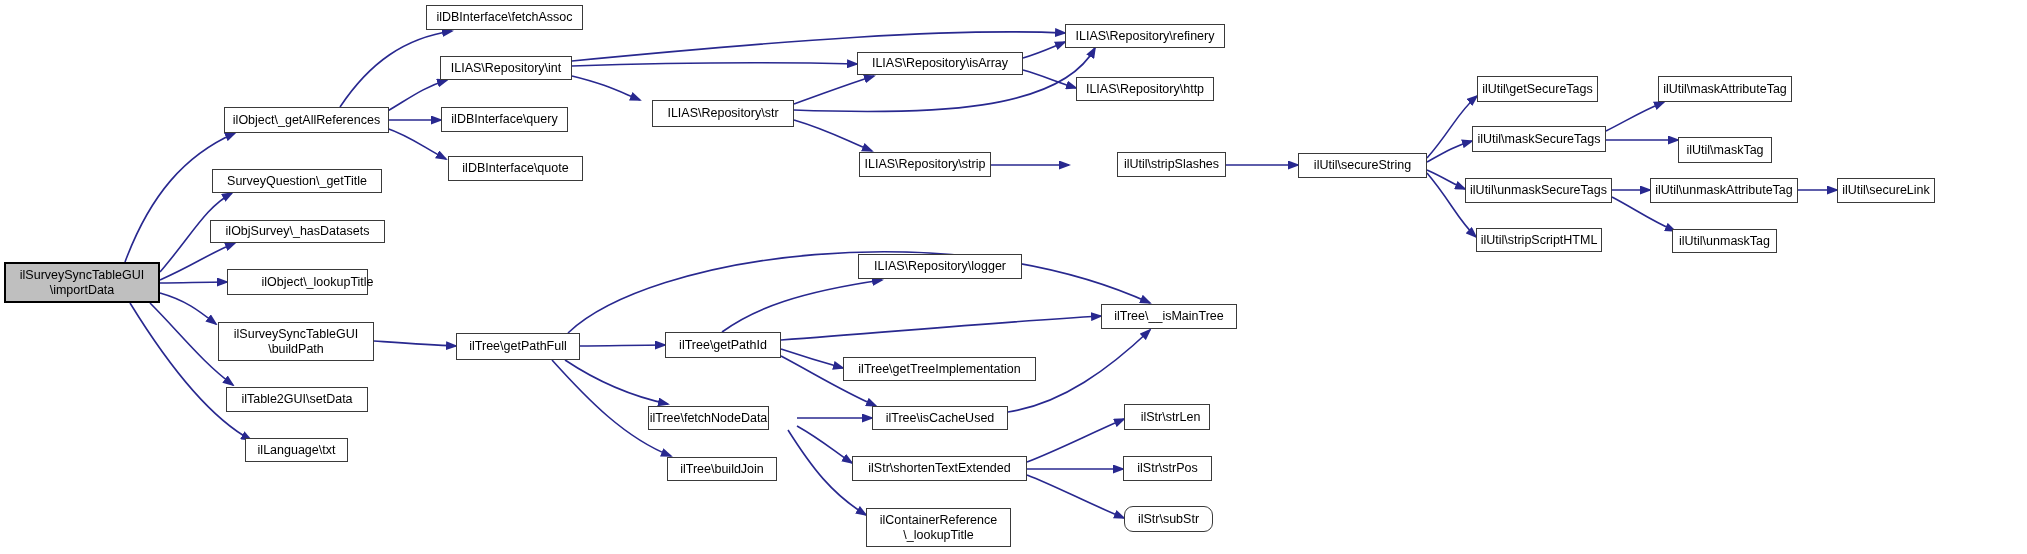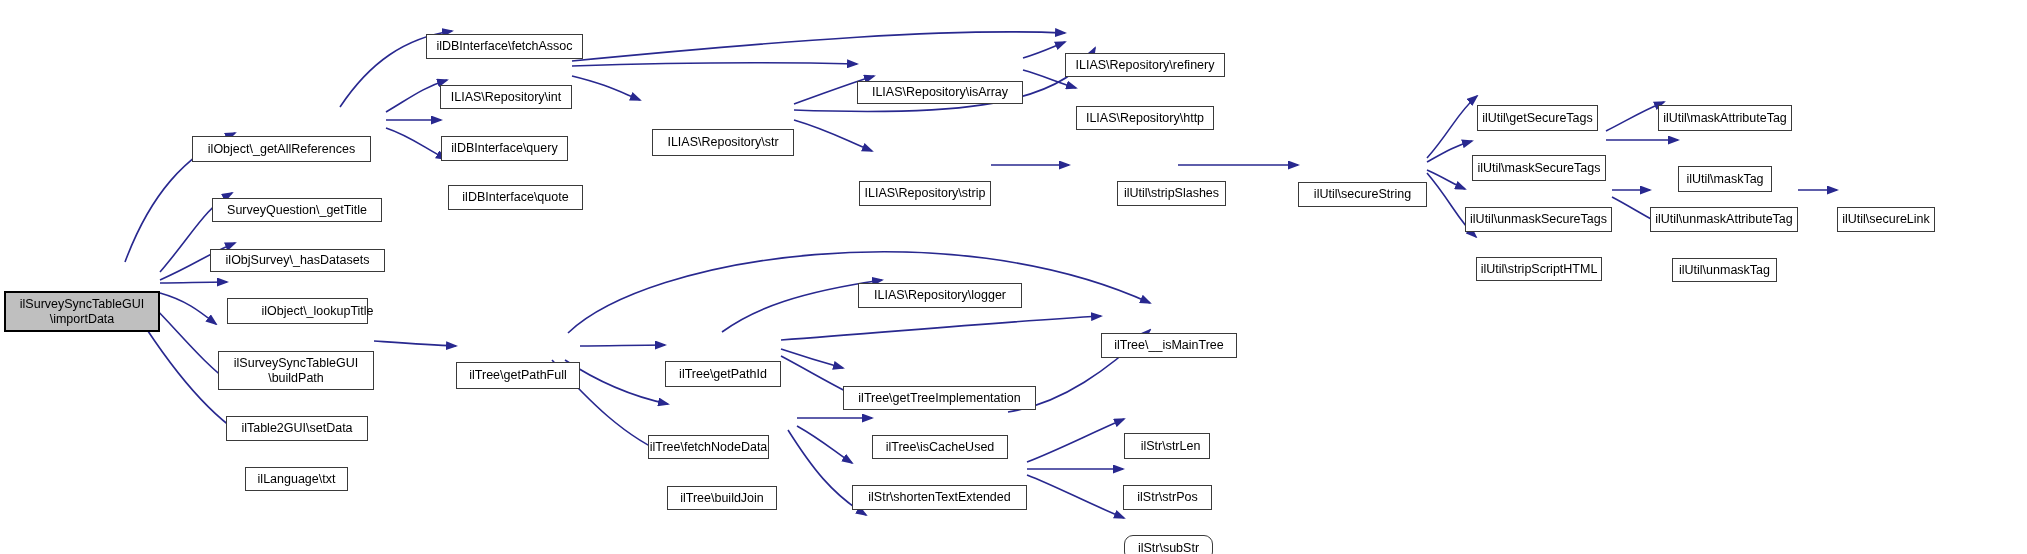--- a/index.html
+++ b/index.html
@@ -25,21 +25,20 @@
     justify-content: center;
     background: #ffffff;
     border: 1.5px solid #3a3a3a;
     box-sizing: border-box;
     font-size: 12.5px;
     color: #000000;
     line-height: 1.2;
     white-space: nowrap;
     cursor: pointer;
     z-index: 2;
-    margin-top: 29px;
   }
   .node.highlight {
     background: #bfbfbf;
     border: 2px solid #000000;
     cursor: default;
   }
 </style>
 </head>
 <body>
 
@@ -94,21 +93,21 @@
       <path d="M788,430 C812,468 832,494 866,515" fill="none" stroke="#28288f" stroke-width="1.6" marker-end="url(#arrow)"></path>
       <path d="M1008,412 C1062,404 1110,368 1150,330" fill="none" stroke="#28288f" stroke-width="1.6" marker-end="url(#arrow)"></path>
       <path d="M1027,462 C1058,450 1085,436 1124,419" fill="none" stroke="#28288f" stroke-width="1.6" marker-end="url(#arrow)"></path>
       <path d="M1027,469 C1060,469 1090,469 1123,469" fill="none" stroke="#28288f" stroke-width="1.6" marker-end="url(#arrow)"></path>
       <path d="M1027,475 C1058,487 1085,502 1124,518" fill="none" stroke="#28288f" stroke-width="1.6" marker-end="url(#arrow)"></path>
     </svg>
 <div class="node highlight" title="ilSurveySyncTableGUI\importData" style="left: 4px; top: 262px; width: 156px; height: 41px;">
       <span>ilSurveySyncTableGUI</span>
       <span>\importData</span>
     </div>
-    <div class="node" title="ilObject\_getAllReferences" style="left: 192px; top: 107px; width: 179px; height: 26px;">
+    <div class="node" title="ilObject\_getAllReferences" style="left: 224px; top: 107px; width: 165px; height: 26px;">
       <span>ilObject\_getAllReferences</span>
     </div>
     <div class="node" title="SurveyQuestion\_getTitle" style="left: 212px; top: 169px; width: 170px; height: 24px;">
       <span>SurveyQuestion\_getTitle</span>
     </div>
     <div class="node" title="ilObjSurvey\_hasDatasets" style="left: 210px; top: 220px; width: 175px; height: 23px;">
       <span>ilObjSurvey\_hasDatasets</span>
     </div>
     <div class="node" title="ilObject\_lookupTitle" style="left: 227px; top: 269px; width: 141px; height: 26px; padding-left: 40px;">
       <span>ilObject\_lookupTitle</span>
@@ -203,20 +202,24 @@
     </div>
     <div class="node" title="ilTree\isCacheUsed" style="left: 872px; top: 406px; width: 136px; height: 24px;">
       <span>ilTree\isCacheUsed</span>
     </div>
     <div class="node" title="ilTree\buildJoin" style="left: 667px; top: 457px; width: 110px; height: 24px;">
       <span>ilTree\buildJoin</span>
     </div>
     <div class="node" title="ilStr\shortenTextExtended" style="left: 852px; top: 456px; width: 175px; height: 25px;">
       <span>ilStr\shortenTextExtended</span>
     </div>
+    <div class="node" title="ilContainerReference\_lookupTitle" style="left: 866px; top: 508px; width: 145px; height: 39px;">
+      <span>ilContainerReference</span>
+      <span>\_lookupTitle</span>
+    </div>
     <div class="node" title="ilStr\strLen" style="left: 1124px; top: 404px; width: 86px; height: 26px; padding-left: 7px;">
       <span>ilStr\strLen</span>
     </div>
     <div class="node" title="ilStr\strPos" style="left: 1123px; top: 456px; width: 89px; height: 25px;">
       <span>ilStr\strPos</span>
     </div>
     <div class="node" title="ilStr\subStr" style="left: 1124px; top: 506px; width: 89px; height: 26px; border-radius: 9px;">
       <span>ilStr\subStr</span>
     </div>
   </div>

